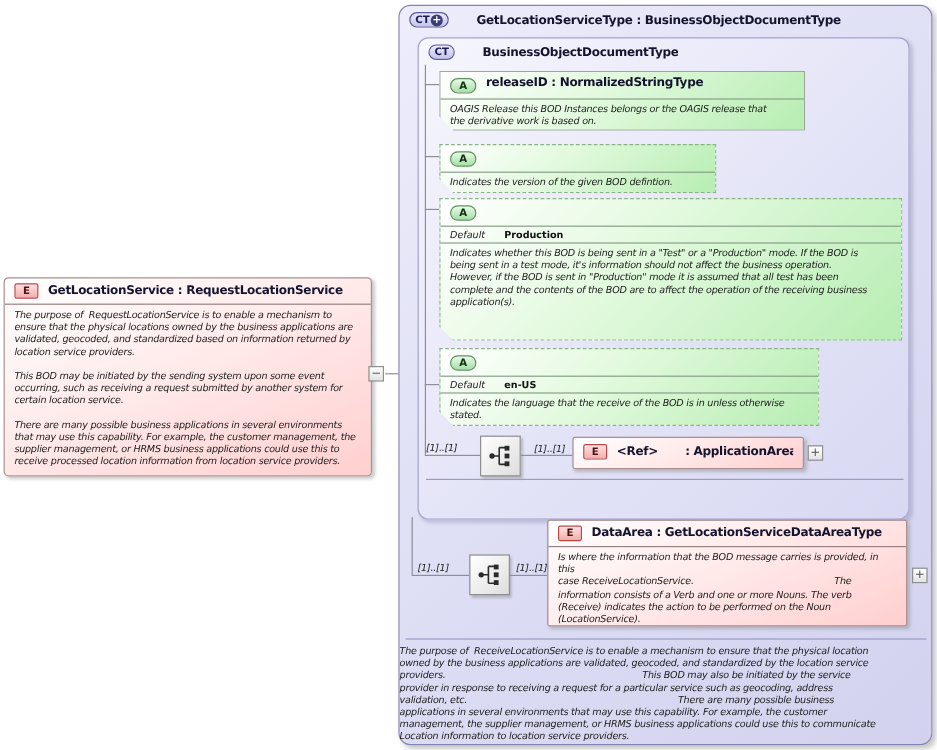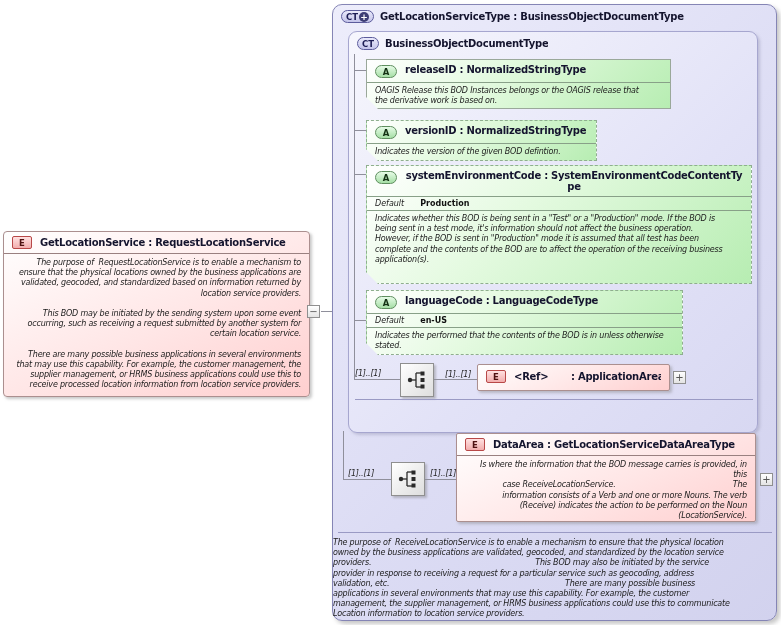--- a/index.html
+++ b/index.html
@@ -33,27 +33,27 @@
   .plusdot { display:inline-flex; align-items:center; justify-content:center;
              width:10px; height:10px; border-radius:50%; background:#3c3c74; color:#fff;
              font-size:9px; font-weight:bold; margin-left:1px; }
   
   .outerbox { position:absolute; border:1px solid #8585b5; border-radius:10px;
               background:linear-gradient(135deg,#ededfb 0%,#dcdcf4 55%,#d2d2ee 100%);
               box-shadow:3px 3px 4px rgba(130,130,130,.45); }
   .innerbox { position:absolute; border:1px solid #a6a6cf; border-radius:9px;
               background:linear-gradient(135deg,#f6f6fd 0%,#e2e2f7 60%,#d8d8f2 100%);
               box-shadow:2px 2px 3px rgba(130,130,160,.35); }
-  .ctheader { display:flex; align-items:center; gap:6px; padding:5px 8px 3px 8px; }
+  .ctheader { display:flex; align-items:flex-end; gap:23px; padding:5px 8px 3px 8px; }
   .ebox { position:absolute; border:1px solid #ab8f8f;
           background:linear-gradient(155deg,#ffffff 0%,#ffe6e6 55%,#ffcfcf 100%);
           box-shadow:2px 2px 3px rgba(120,120,120,.4); }
   .ebox .hdr { display:flex; align-items:center; gap:8px; padding:4px 8px;
                border-bottom:1px solid #9a8080; }
-  .ebox .body { padding:4px 8px;text-align:right; }
+  .ebox .body { padding:4px 8px; }
   .abox { position:absolute; border:1px dashed #8fae8f;
           background:linear-gradient(135deg,#ffffff 0%,#e4fae0 40%,#b7edb2 100%);
           box-shadow:2px 2px 3px rgba(110,130,110,.4);
           clip-path:polygon(0 0,100% 0,100% 100%,12px 100%,0 calc(100% - 12px)); }
   .abox.solid { border-style:solid; border-color:#9aa89a; }
   .abox .hdr { display:flex; align-items:flex-start; gap:8px; padding:4px 8px;
                border-bottom:1px solid #88a088; }
   .abox .hdr .badge { margin-top:1px; }
   .abox .body { padding:3px 8px 3px 8px; }
   .center-title { flex:1; text-align:center; white-space:pre-line; }
@@ -123,52 +123,48 @@
           <span class="badge bA">A</span>
           <span class="title">releaseID : NormalizedStringType</span>
         </div>
         <div class="body anno">OAGIS Release this BOD Instances belongs or the OAGIS release that
 the derivative work is based on.</div>
       </div>
 
       <div class="abox" style="left:17px; top:88px; width:231px; height:41px;">
         <div class="hdr">
           <span class="badge bA">A</span>
-          <span class="title">versionID : NormalizedStringType</span>
         </div>
         <div class="body anno">Indicates the version of the given BOD defintion.</div>
       </div>
 
       <div class="abox" style="left:17px; top:133px; width:386px; height:119px;">
         <div class="hdr">
           <span class="badge bA">A</span>
-          <span class="title center-title">systemEnvironmentCode : SystemEnvironmentCodeContentTy
-pe</span>
         </div>
         <div class="defrow">
           <span class="dlabel">Default</span>
           <span class="dvalue">Production</span>
         </div>
         <div class="body anno">Indicates whether this BOD is being sent in a "Test" or a "Production" mode. If the BOD is
 being sent in a test mode, it's information should not affect the business operation.
 However, if the BOD is sent in "Production" mode it is assumed that all test has been
 complete and the contents of the BOD are to affect the operation of the receiving business
 application(s).</div>
       </div>
 
       <div class="abox" style="left:17px; top:258px; width:317px; height:65px;">
         <div class="hdr">
           <span class="badge bA">A</span>
-          <span class="title">languageCode : LanguageCodeType</span>
         </div>
         <div class="defrow">
           <span class="dlabel">Default</span>
           <span class="dvalue">en-US</span>
         </div>
-        <div class="body anno">Indicates the performed that the contents of the BOD is in unless otherwise
+        <div class="body anno">Indicates the language that the receive of the BOD is in unless otherwise
 stated.</div>
       </div>
 
       <div class="hl" style="left:5px; top:347px; width:46px;"></div>
       <span class="card" style="left:6px; top:337px;">[1]..[1]</span>
       <div class="seqicon" style="left:51px; top:331px;">
         <svg width="22" height="22" viewBox="0 0 22 22">
           <line x1="4" y1="11" x2="10" y2="11" stroke="#2a2a2a" stroke-width="1.3"></line>
           <line x1="10" y1="4" x2="10" y2="18" stroke="#2a2a2a" stroke-width="1.3"></line>
           <line x1="10" y1="4" x2="15" y2="4" stroke="#2a2a2a" stroke-width="1.3"></line>

